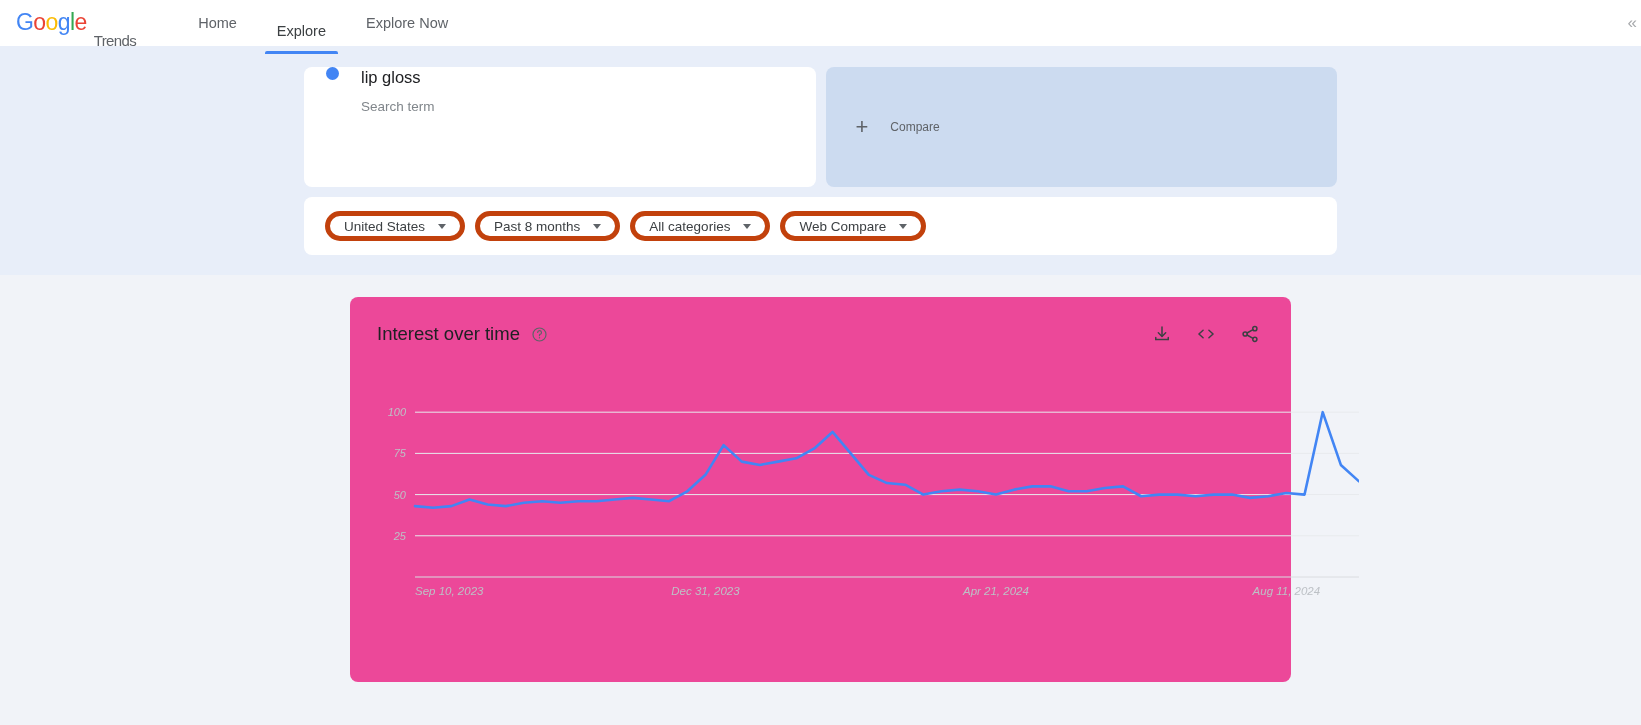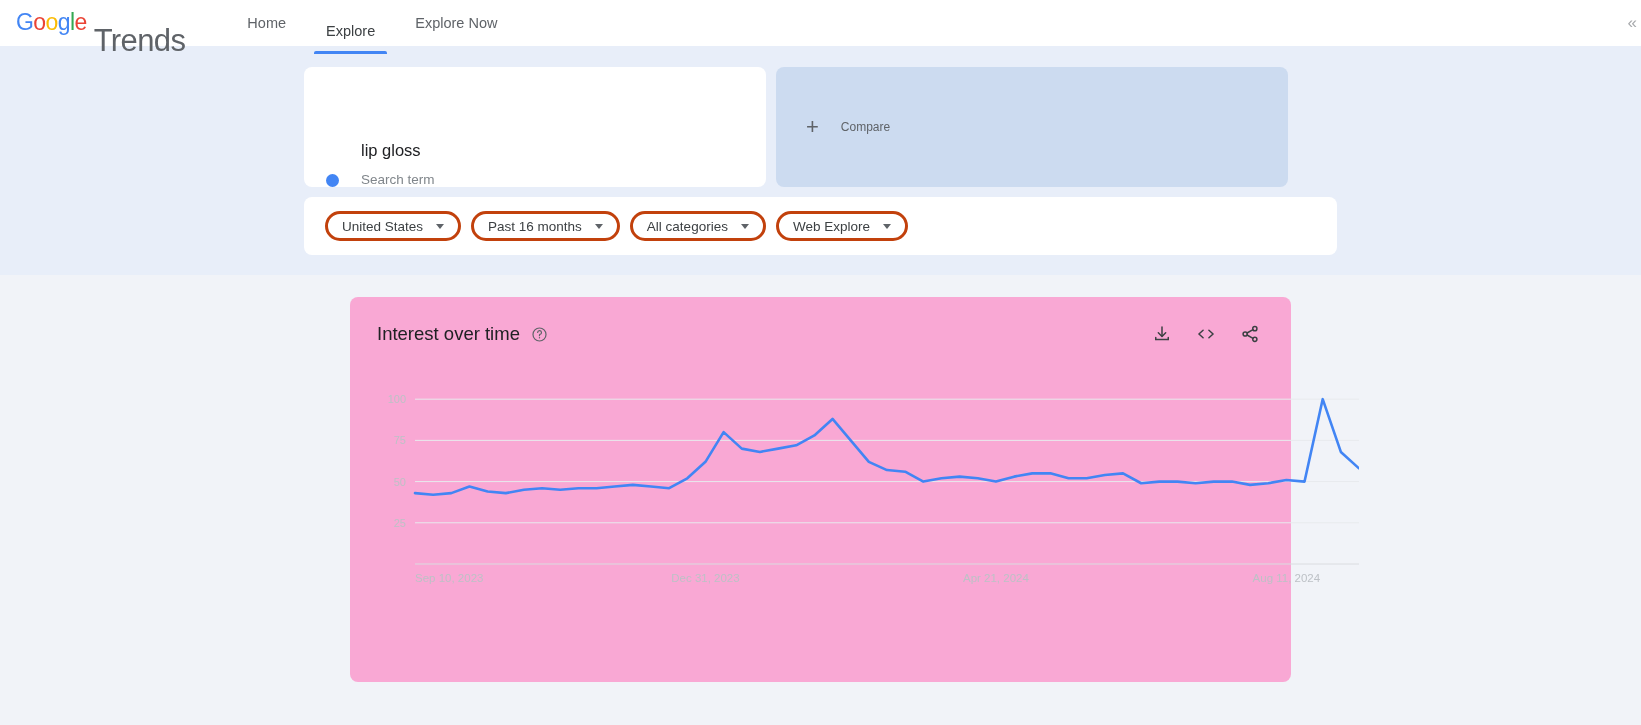--- a/index.html
+++ b/index.html
@@ -32,21 +32,21 @@
   }
   .logo .g1 { color: #4285F4; }
   .logo .g2 { color: #EA4335; }
   .logo .g3 { color: #FBBC05; }
   .logo .g4 { color: #4285F4; }
   .logo .g5 { color: #34A853; }
   .logo .g6 { color: #EA4335; }
   .logo .trends {
     color: #5f6368;
     margin-left: 7px;
-    font-size: 31px;
+    font-size: 15px;
     margin-top: 36px;
   }
   .navlinks {
     display: flex;
     align-items: center;
     margin-left: 50px;
     height: 46px;
   }
   .navlink {
     position: relative;
@@ -88,26 +88,26 @@
   }
   .inner {
     width: 1033px;
     margin: 0 auto;
   }
   .term-row {
     display: flex;
     gap: 10px;
   }
   .term-card {
-    width: 462px;
+    width: 512px;
     height: 120px;
     background: #ffffff;
     border-radius: 8px;
     display: flex;
-    align-items: flex-end;
+    align-items: flex-start;
     padding-left: 22px;
     cursor: pointer;
   }
   .dot {
     width: 13px; height: 13px;
     border-radius: 50%;
     background: #4285F4;
     flex: none;
     margin-right: 22px;
   }
@@ -149,21 +149,21 @@
     background: #ffffff;
     border-radius: 8px;
     height: 58px;
     display: flex;
     align-items: center;
     padding-left: 21px;
     gap: 10px;
   }
   .chip {
     height: 30px;
-    border: 3px solid #c2410c;
+    border: 5px solid #c2410c;
     border-radius: 15px;
     display: flex;
     align-items: center;
     padding: 0 14px;
     font-size: 13.5px;
     color: #3c4043;
     cursor: pointer;
     background: #fff;
     white-space: nowrap;
   }
@@ -177,21 +177,21 @@
 
   
   .chart-zone {
     background: #f1f3f8;
     padding-top: 22px;
     height: 450px;
   }
   .chart-card {
     width: 941px;
     margin: 0 auto;
-    background: #f9a8d4;
+    background: #ec4899;
     border-radius: 8px;
     height: 385px;
     position: relative;
     padding: 26px 26px 0 27px;
   }
   .chart-head {
     display: flex;
     align-items: center;
     justify-content: space-between;
   }
@@ -212,23 +212,24 @@
     display: flex;
     align-items: center;
     gap: 23px;
     margin-right: 5px;
   }
   .act { cursor: pointer; line-height: 0; }
 
   .plot {
     position: absolute;
     left: 27px;
-    top: 83px;
+    top: 96px;
     width: 982px;
     height: 225px;
+    font-style: italic;
   }
   .plot svg { display: block; }
   .ylabel {
     fill: #bdc1c6;
     font-size: 11px;
     font-family: "Liberation Sans", sans-serif;
     text-anchor: end;
   }
   .xlabel {
     fill: #bdc1c6;
@@ -277,29 +278,29 @@
       </div>
 
     </div>
 
     <div class="filter-bar">
       <div class="chip">
         <span>United States</span>
         <span class="caret"></span>
       </div>
       <div class="chip">
-        <span>Past 16 months</span>
+        <span>Past 8 months</span>
         <span class="caret"></span>
       </div>
       <div class="chip">
         <span>All categories</span>
         <span class="caret"></span>
       </div>
       <div class="chip">
-        <span>Web Explore</span>
+        <span>Web Compare</span>
         <span class="caret"></span>
       </div>
     </div>
   </div>
 </div>
 
 <div class="chart-zone">
   <div class="chart-card">
 
     <div class="chart-head">

